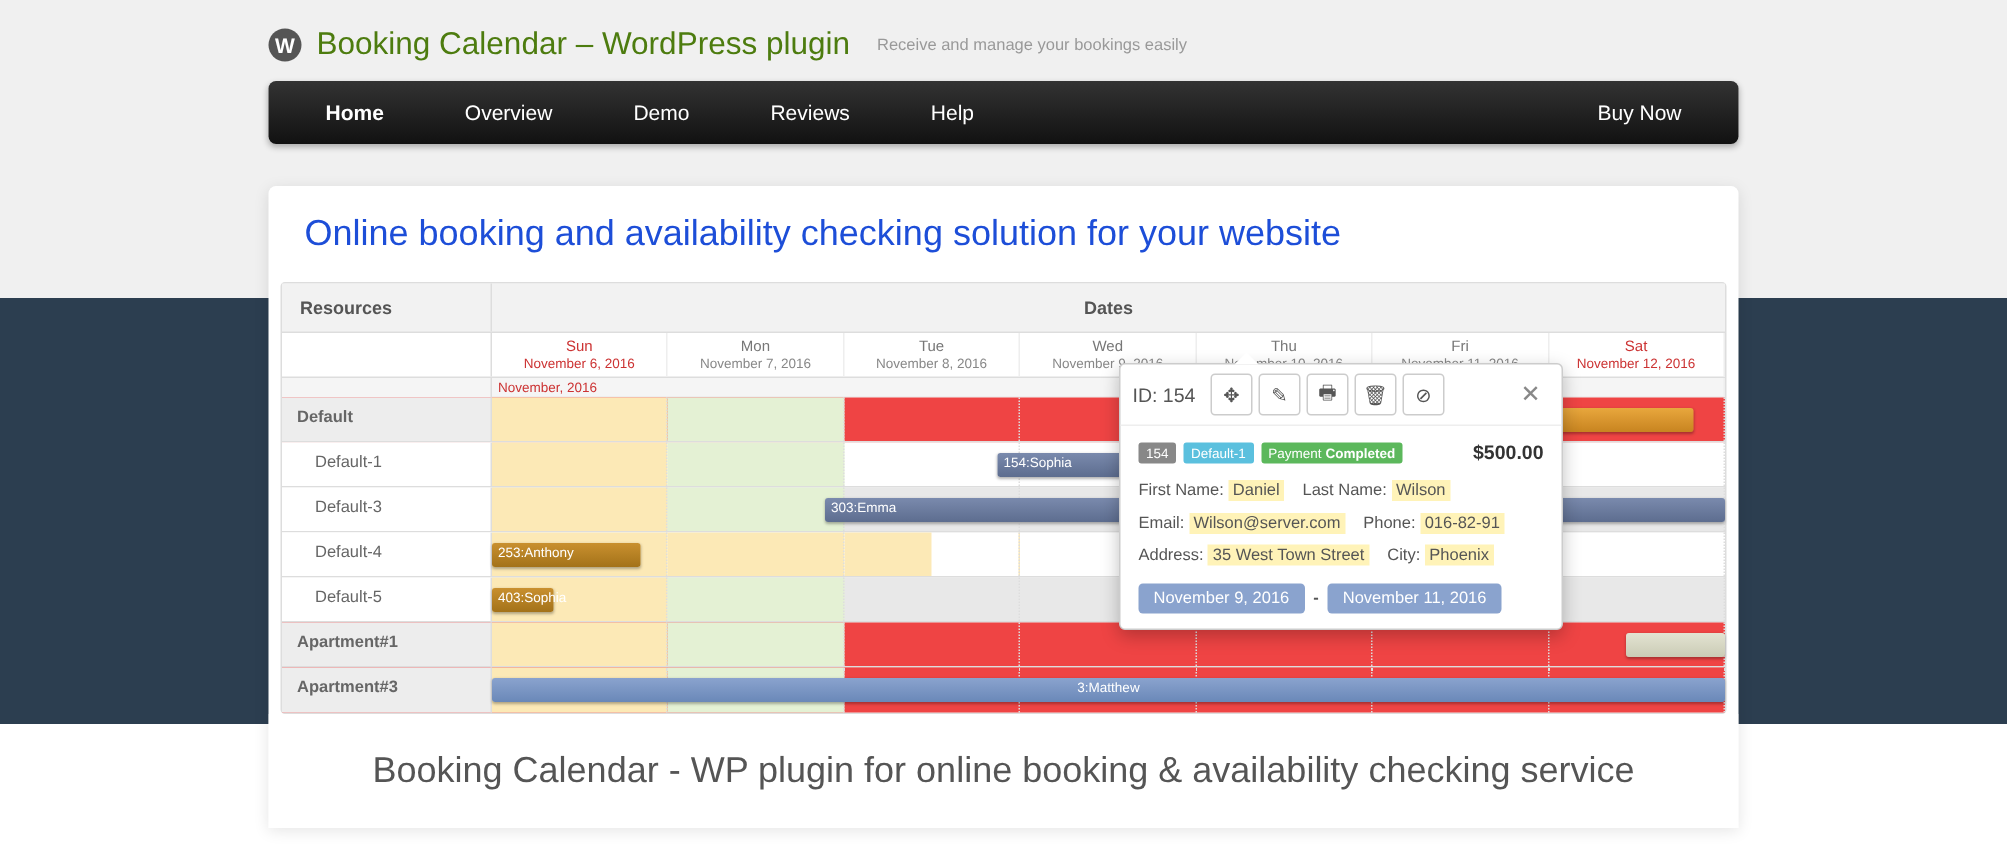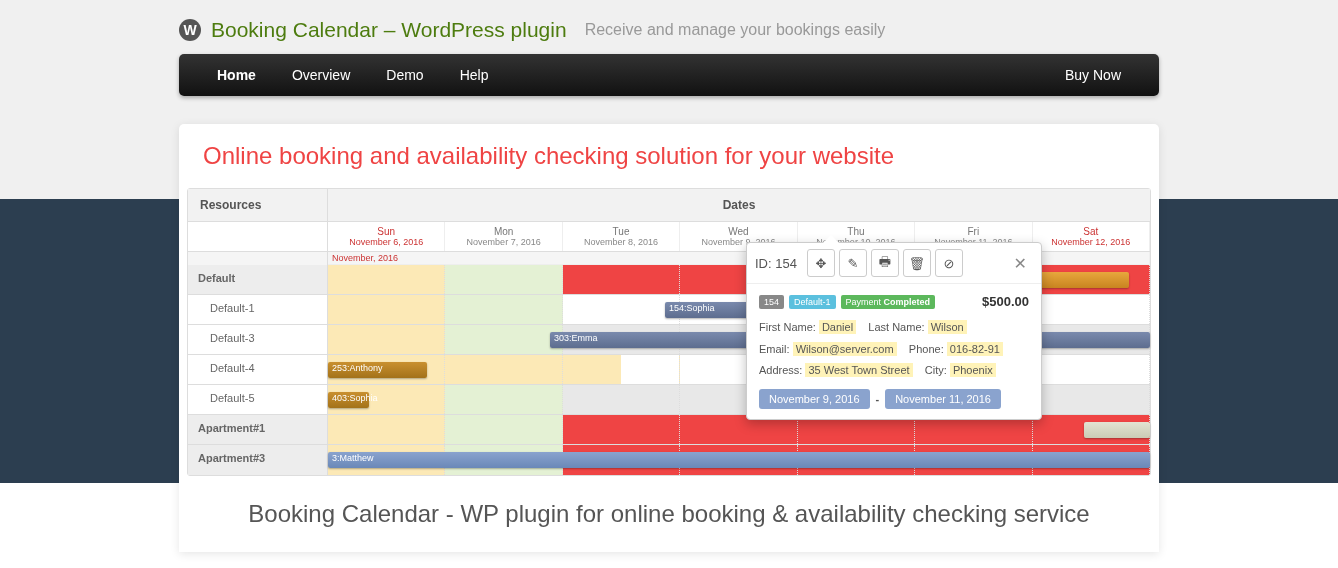--- a/index.html
+++ b/index.html
@@ -1,28 +1,28 @@
 <!DOCTYPE html>
 <html><head>
 <meta charset="utf-8">
 <style>
 * { margin: 0; padding: 0; box-sizing: border-box; font-family: Arial, sans-serif; }
 body { background: linear-gradient(to bottom, #f0f0f0 0%, #f0f0f0 35%, #2c3e50 35%, #2c3e50 85%, #ffffff 85%, #ffffff 100%); width: 1338px; height: 568px; }
 .container { width: 980px; margin: 0 auto; }
 .header { display: flex; align-items: center; padding: 18px 0 12px 0; gap: 10px; }
 .wp-logo { width: 22px; height: 22px; background: #555; border-radius: 50%; color: #fff; display: flex; align-items: center; justify-content: center; font-size: 14px; font-weight: bold; }
 .site-title { font-size: 21px; color: #4d7c0f; font-weight: normal; }
-.site-tagline { font-size: 16px; color: #999; margin-left: 8px; }
+.site-tagline { font-size: 11px; color: #999; margin-left: 8px; }
 .navbar { background: linear-gradient(to bottom, #333, #111); border-radius: 5px; display: flex; justify-content: space-between; padding: 0 20px; box-shadow: 0 2px 4px rgba(0,0,0,0.3); }
-.nav-left { display: flex; }
+.nav-left { display: flex; gap: 18px; }
 .nav-item { color: #fff; padding: 13px 18px; font-size: 14px; cursor: pointer; }
 .nav-item.active { font-weight: bold; }
 .nav-right { display: flex; align-items: center; justify-content: center; }
 .content-box { background: #fff; margin-top: 28px; border-radius: 5px 5px 0 0; box-shadow: 0 2px 10px rgba(0,0,0,0.1); overflow: hidden; }
-.page-title { font-size: 24px; color: #ef4444; padding: 18px 24px; font-weight: normal; }
+.page-title { font-size: 24px; color: #1d4ed8; padding: 18px 24px; font-weight: normal; }
 .calendar-wrap { margin: 0 8px; border: 1px solid #ddd; border-radius: 3px; background: #f5f5f5; position: relative; }
 .cal-header { display: flex; background: #f2f2f2; border-bottom: 1px solid #ddd; }
 .cal-res-header { width: 140px; padding: 9px 12px; font-size: 12px; font-weight: bold; color: #555; border-right: 1px solid #ddd; }
 .cal-dates-header { flex: 1; text-align: center; padding: 9px; font-size: 12px; font-weight: bold; color: #555; }
 .cal-days { display: flex; background: #fff; border-bottom: 1px solid #ddd; }
 .cal-days-left { width: 140px; border-right: 1px solid #ddd; }
 .cal-day { flex: 1; text-align: center; padding: 4px 0; font-size: 10px; border-right: 1px solid #eee; }
 .cal-day-name { color: #777; }
 .cal-day-date { color: #888; font-size: 9px; }
 .cal-day.weekend .cal-day-name, .cal-day.weekend .cal-day-date { color: #c33; }
@@ -32,21 +32,21 @@
 .cal-res-name { width: 140px; padding: 7px 10px; font-size: 11px; font-weight: bold; color: #666; border-right: 1px solid #ddd; background: #ededed; }
 .cal-row.sub .cal-res-name { padding-left: 22px; font-weight: normal; background: #fff; }
 .cal-cells { flex: 1; display: flex; position: relative; }
 .cal-cell { flex: 1; border-right: 1px dotted #ddd; position: relative; font-size: 8px; color: #ccc; }
 .cal-cell.yellow-bg { background: #fce9b6; }
 .cal-cell.green-bg { background: #e4f1d4; }
 .booking-bar { position: absolute; height: 16px; top: 7px; font-size: 9px; color: #fff; padding: 1px 4px; border-radius: 2px; white-space: nowrap; box-shadow: 0 1px 2px rgba(0,0,0,0.3); z-index: 2; }
 .bar-orange { background: linear-gradient(to bottom, #e8a73d, #c88420); }
 .bar-dark-orange { background: linear-gradient(to bottom, #c9902f, #a37219); }
 .bar-blue { background: linear-gradient(to bottom, #7a8aad, #5d6d8f); }
-.bar-light-blue { background: linear-gradient(to bottom, #8aa3ce, #6a88b8); }
+.bar-light-blue { background: linear-gradient(to bottom, #8aa3ce, #6a88b8); text-align: center; }
 .bar-light { background: linear-gradient(to bottom, #e3e3d2, #cacbb5); color: #666; }
 .popup { position: absolute; top: 53px; left: 558px; width: 296px; background: #fff; border: 1px solid #ccc; border-radius: 4px; box-shadow: 0 4px 12px rgba(0,0,0,0.25); z-index: 100; }
 .popup-arrow { position: absolute; top: -8px; left: 76px; width: 0; height: 0; border-left: 8px solid transparent; border-right: 8px solid transparent; border-bottom: 8px solid #fff; }
 .popup-header { display: flex; align-items: center; padding: 6px 8px; border-bottom: 1px solid #eee; gap: 4px; }
 .popup-id { font-size: 13px; color: #555; margin-right: 6px; }
 .icon-btn { width: 28px; height: 28px; border: 1px solid #ccc; border-radius: 3px; background: #fff; display: flex; align-items: center; justify-content: center; cursor: pointer; font-size: 13px; color: #555; }
 .popup-close { margin-left: auto; cursor: pointer; font-size: 16px; color: #888; padding: 4px 6px; }
 .popup-body { padding: 10px 12px; font-size: 11px; color: #555; }
 .popup-badges { display: flex; align-items: center; gap: 5px; margin-bottom: 10px; }
 .badge { font-size: 9px; padding: 2px 5px; border-radius: 2px; color: #fff; }
@@ -70,20 +70,21 @@
     <div class="wp-logo">W</div>
     <span class="site-title">Booking Calendar – WordPress plugin</span>
     <span class="site-tagline">Receive and manage your bookings easily</span>
   </div>
 
   <div class="navbar">
     <div class="nav-left">
       <div class="nav-item active">Home</div>
       <div class="nav-item">Overview</div>
       <div class="nav-item">Demo</div>
+      <div class="nav-item">Reviews</div>
       <div class="nav-item">Help</div>
     </div>
     <div class="nav-right">
       <div class="nav-item">Buy Now</div>
     </div>
   </div>
 
   <div class="content-box">
     <h2 class="page-title">Online booking and availability checking solution for your website</h2>
 

